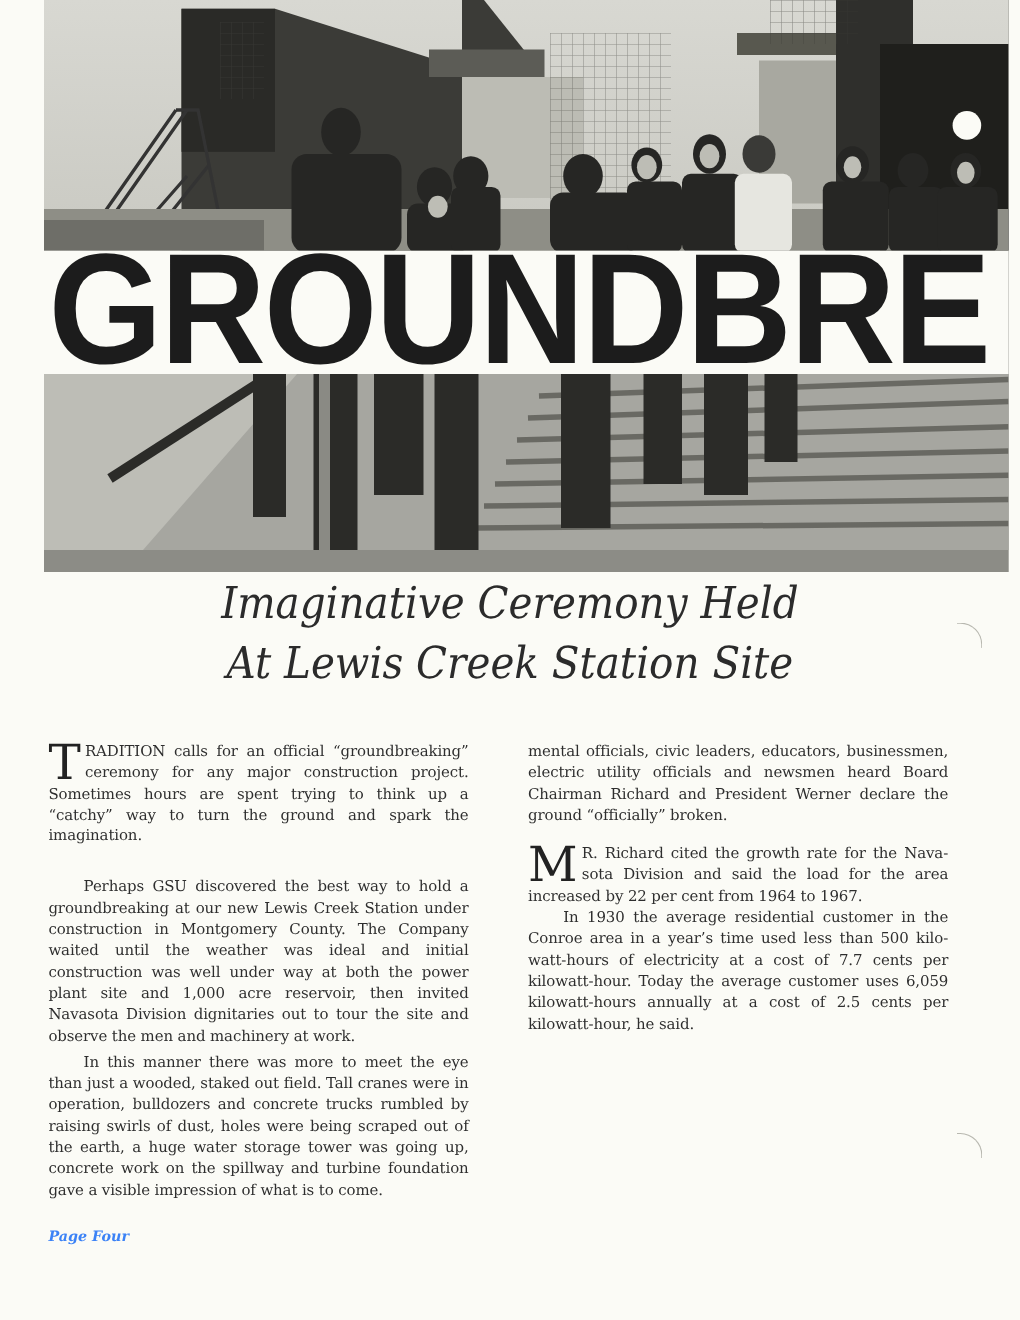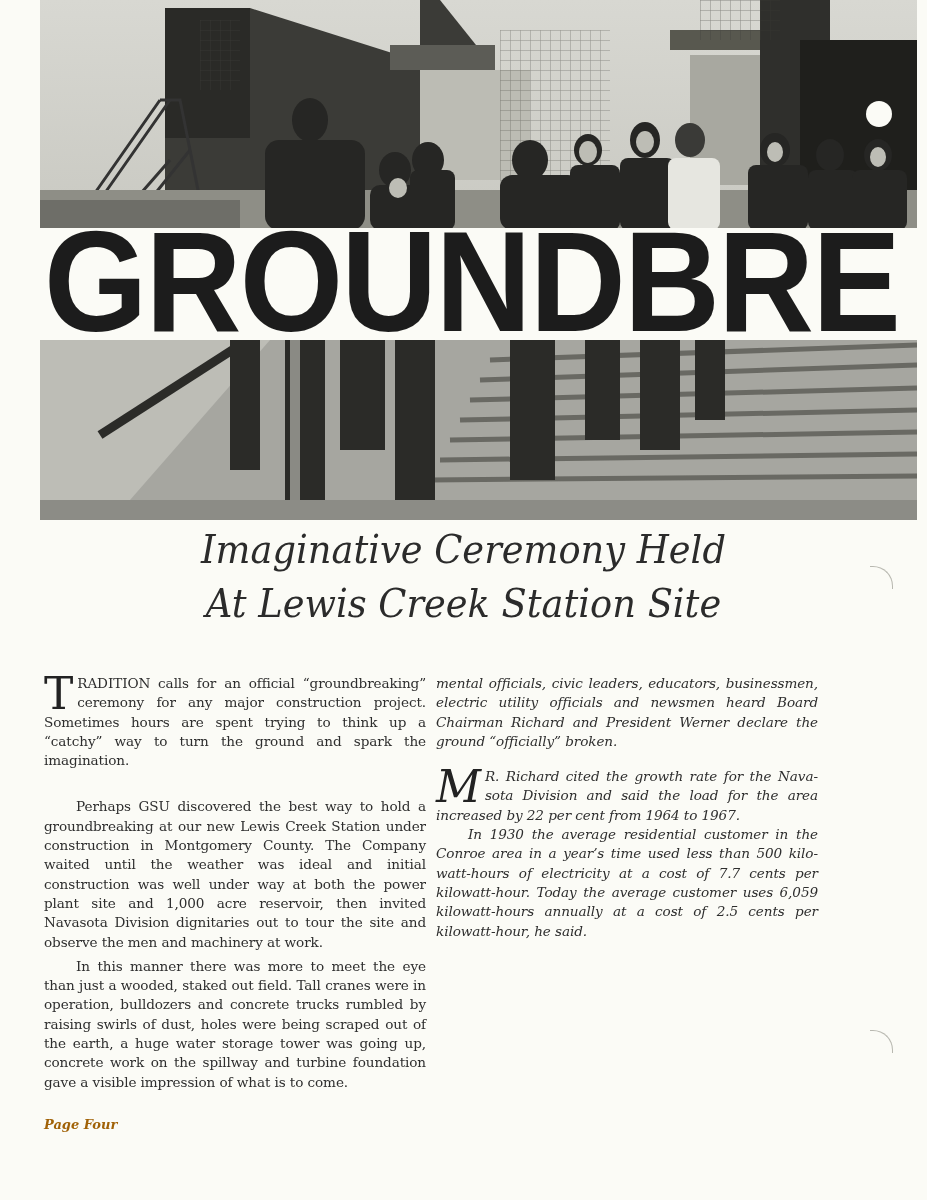--- a/index.html
+++ b/index.html
@@ -91,21 +91,21 @@
     top: 666px;
     width: 382px;
     font-family: "DejaVu Serif", serif;
     font-size: 13.6px;
     line-height: 19.3px;
     text-align: justify;
     color: #2e2e2e;
     letter-spacing: -0.1px;
   }
   .col-left { left: 44px; top: 674px; }
-  .col-right { left: 436px; top: 674px; font-style: italic; }
+  .col-right { left: 480px; top: 674px; }
   .col p {
     margin: 0;
     text-indent: 32px;
   }
   .col p.nopad { text-indent: 0; }
   .col p.gap { margin-top: 27px; }
   .col p.gap-lg { margin-top: 5px; }
   .dropcap {
     float: left;
     font-family: "DejaVu Serif", serif;
@@ -117,21 +117,21 @@
   }
   
   .page-label {
     position: absolute;
     left: 44px;
     top: 1117px;
     font-family: "DejaVu Serif", serif;
     font-style: italic;
     font-weight: 700;
     font-size: 13px;
-    color: #a16207;
+    color: #3b82f6;
   }
   .binder-mark {
     position: absolute;
     width: 22px;
     height: 22px;
     border-top: 1.5px solid #b8b8b0;
     border-right: 1.5px solid #b8b8b0;
     border-top-right-radius: 20px;
   }
 </style>

